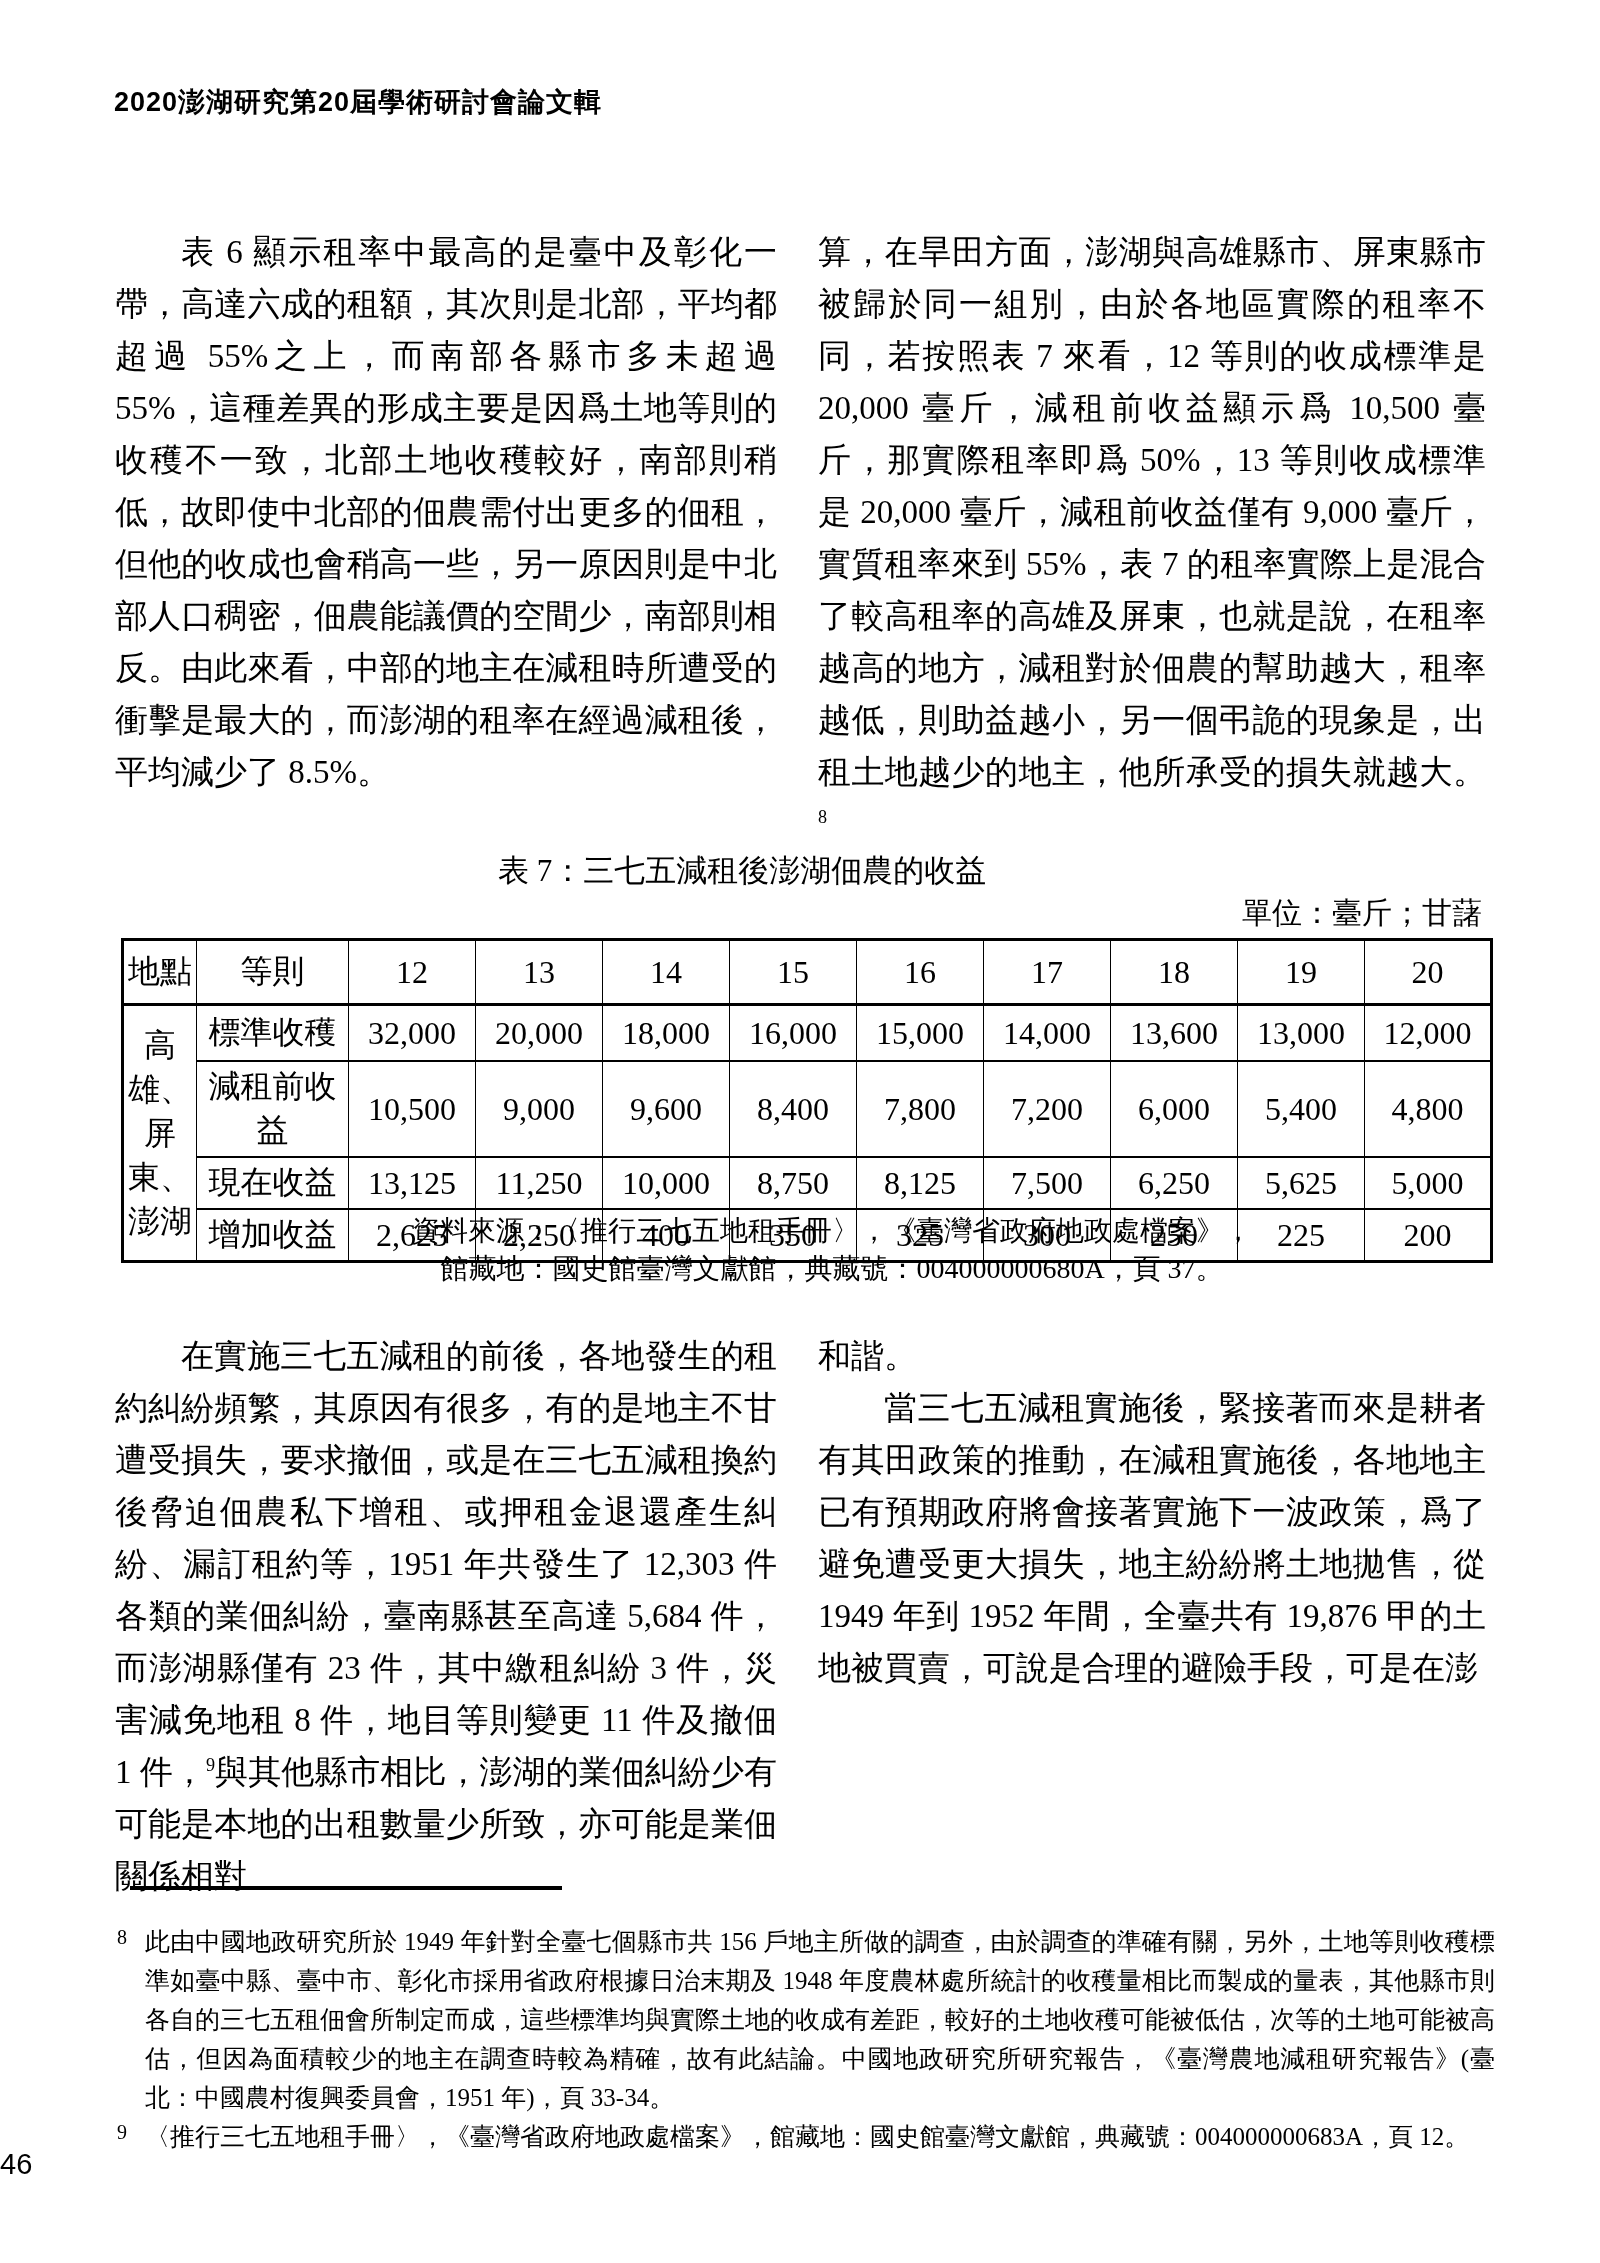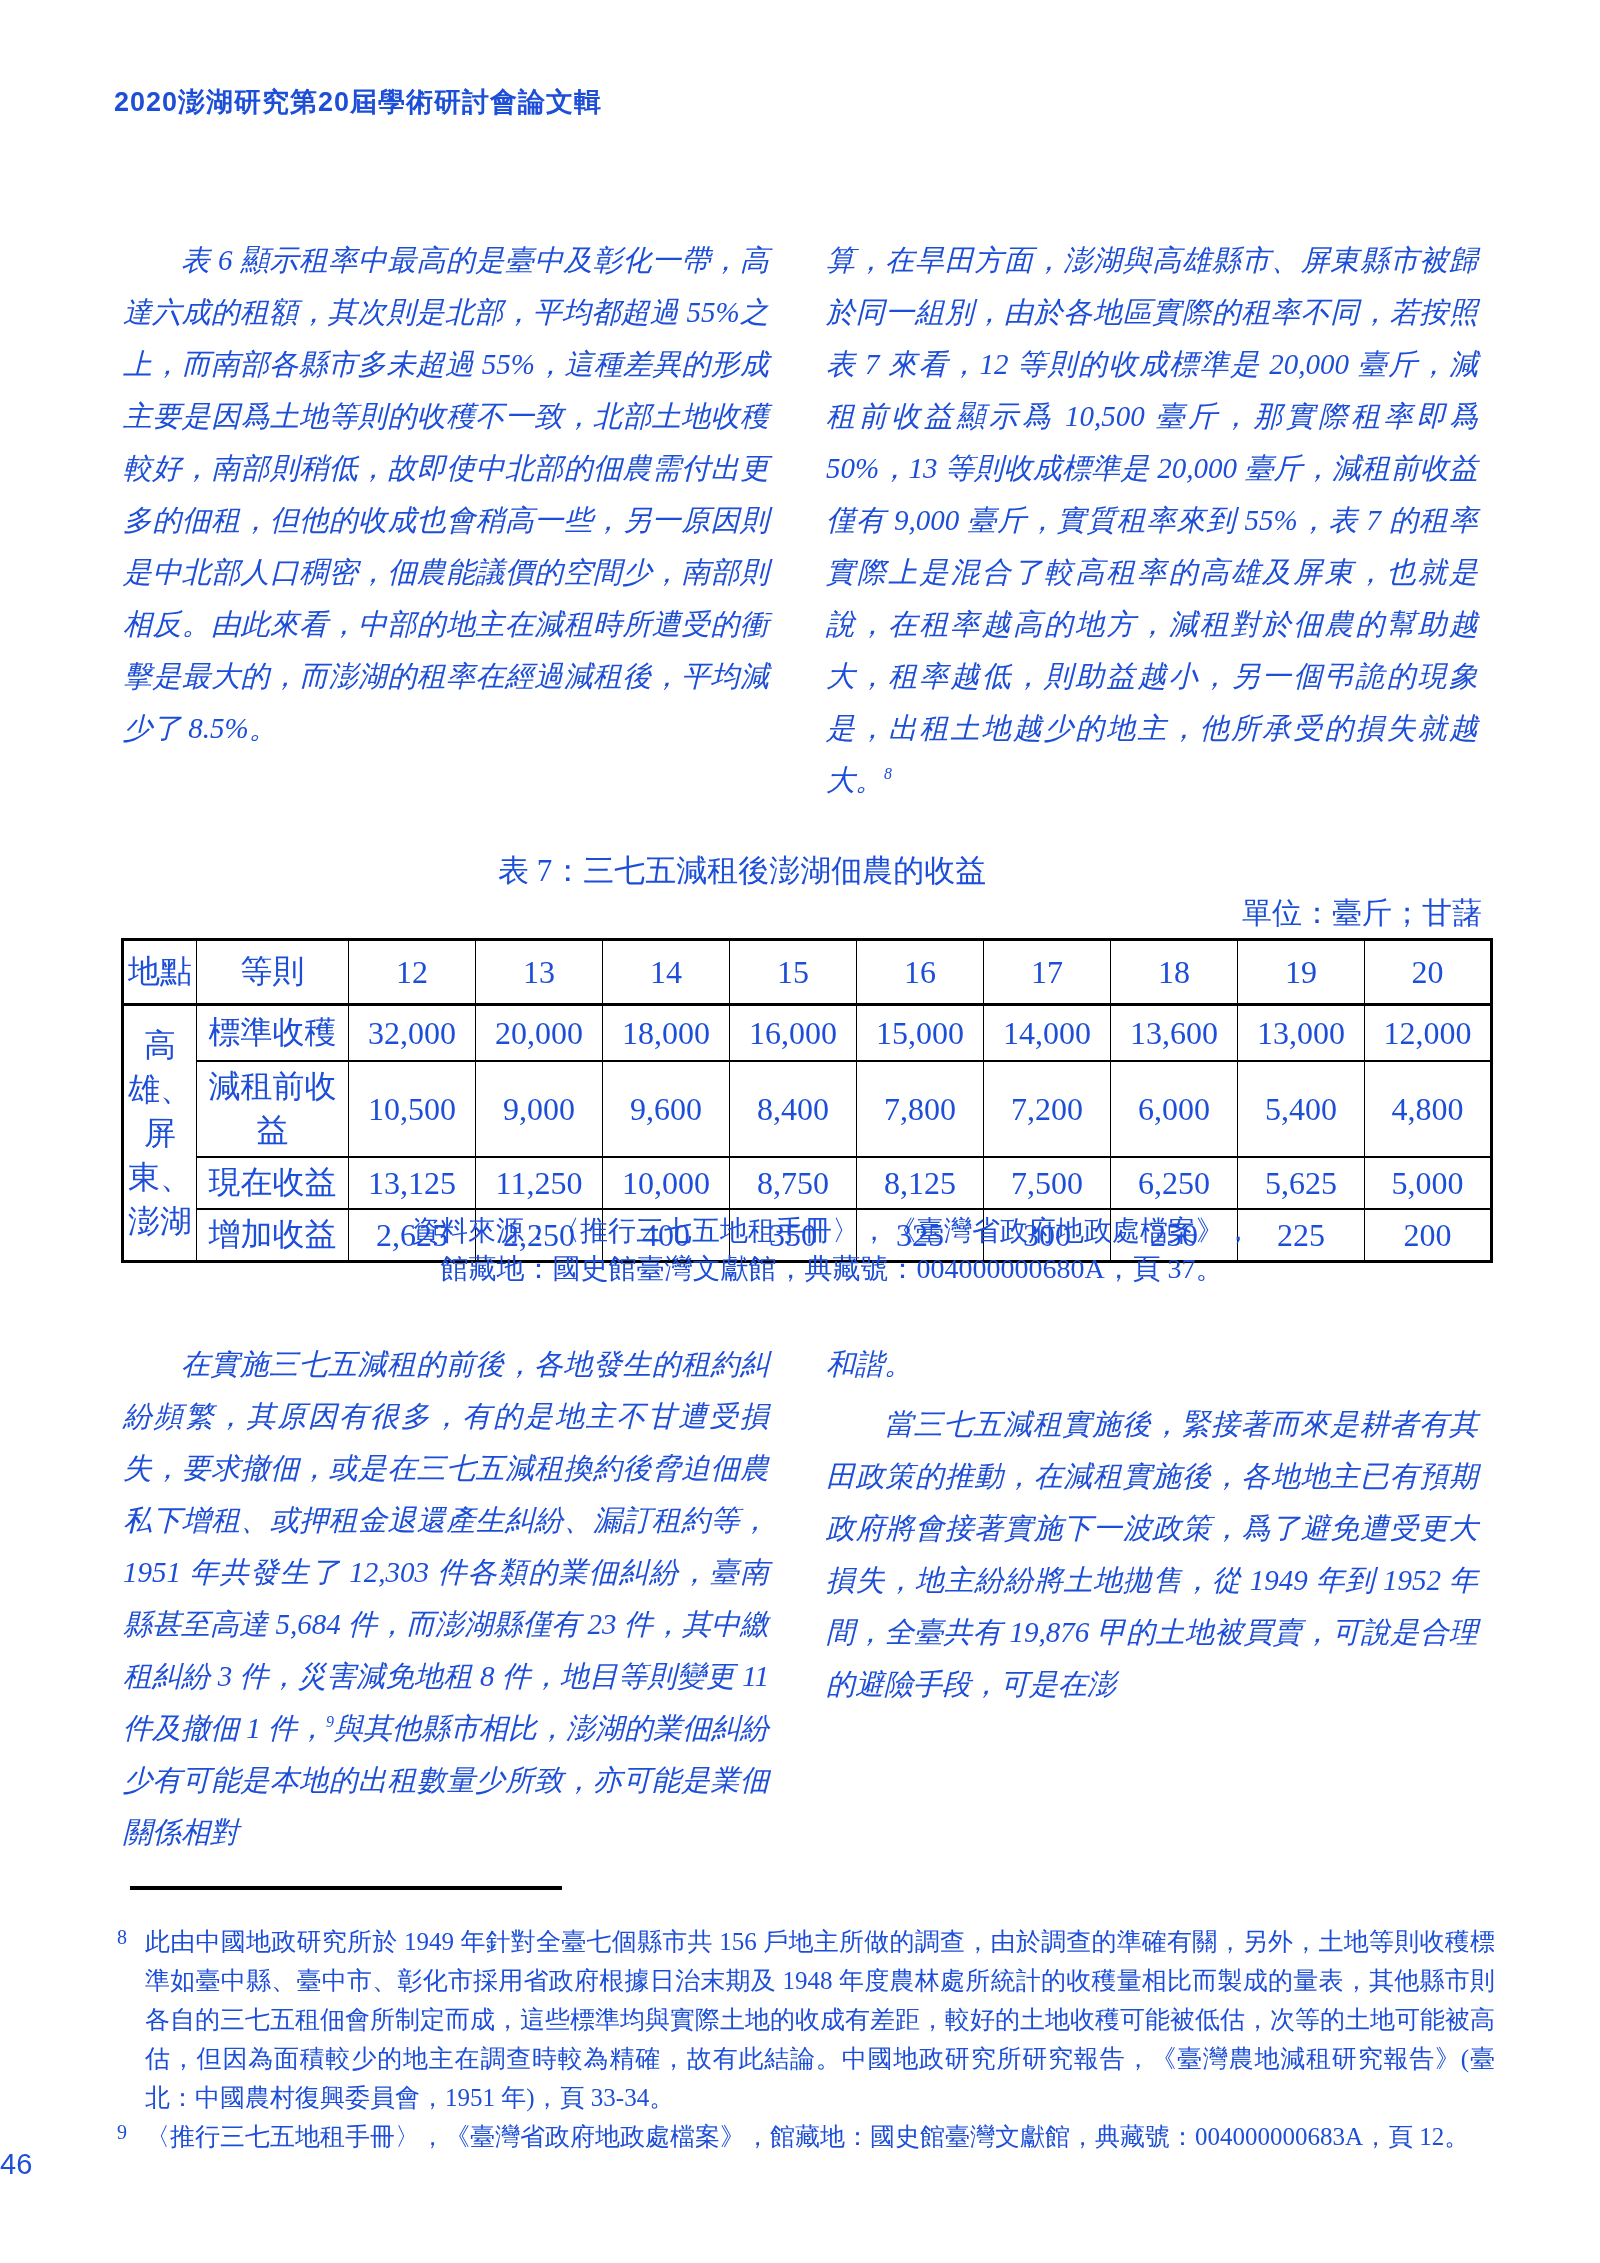--- a/index.html
+++ b/index.html
@@ -1,31 +1,31 @@
 <!DOCTYPE html>
 <html lang="zh-Hant"><head>
 <meta charset="utf-8">
 <style>
   html,body{margin:0;padding:0;background:#e8e8e8;}
   .page{
     position:relative;
     width:1600px;height:2263px;
     margin:0 auto;
     background:#ffffff;
-    color:#1d4ed8;
+    color:#000000;
     font-family:"Liberation Serif","DejaVu Serif",serif;
     overflow:hidden;
   }
   .header-title{
     position:absolute;left:114px;top:84px;
     font-family:"Liberation Sans","DejaVu Sans",sans-serif;
     font-weight:bold;font-size:27px;letter-spacing:1px;
   }
   .col{position:absolute;}
-  .col p{margin:8px;font-size:29px;line-height:52px;text-align:justify;font-style:italic;}
+  .col p{margin:0;font-size:33px;line-height:52px;text-align:justify;}
   .col p.indent{text-indent:2em;}
   .col-left-top{left:115px;top:226px;width:662px;}
   .col-right-top{left:818px;top:226px;width:668px;}
   .col-left-2{left:115px;top:1330px;width:662px;}
   .col-right-2{left:818px;top:1330px;width:668px;}
   sup.fnref{font-size:0.55em;vertical-align:super;line-height:0;}
   .table-title{
     position:absolute;left:122px;top:850px;width:1240px;
     text-align:center;font-size:31px;
   }

